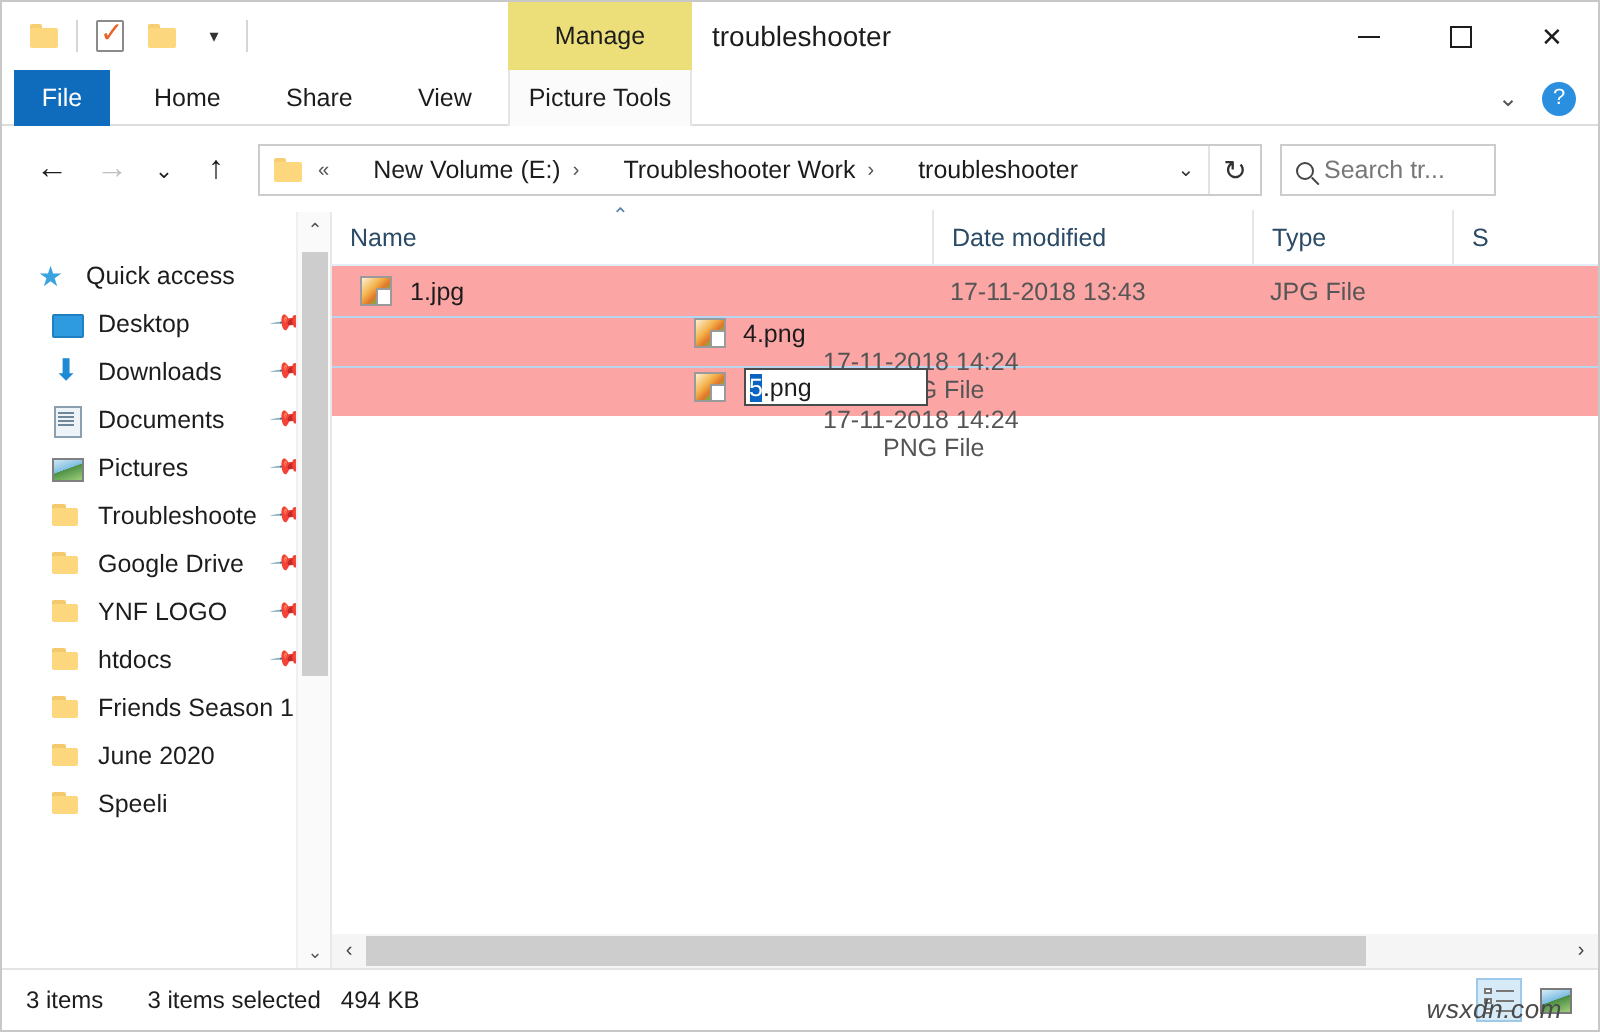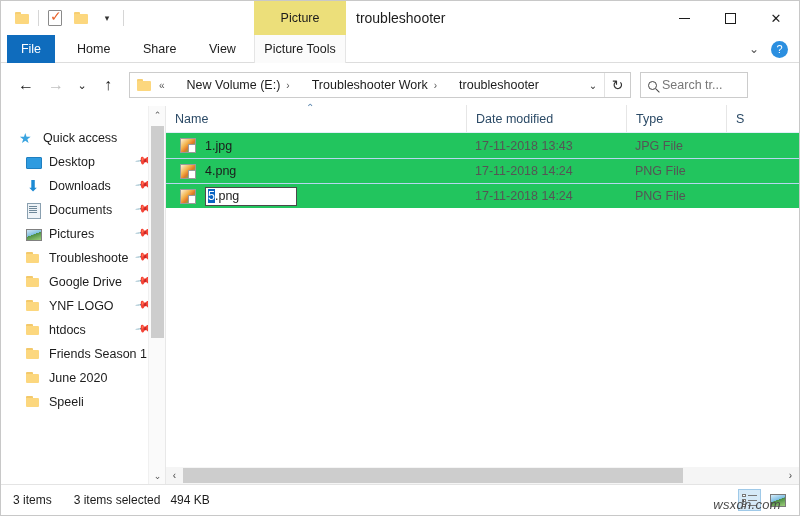--- a/index.html
+++ b/index.html
@@ -242,22 +242,22 @@
   .col-size { width: 60px; }
   .sort-caret {
     position: absolute; left: 140px; top: -3px;
     font-size: 10px; color: #5a86ad;
   }
   .rows { position: absolute; top: 27px; left: 0; right: 0; bottom: 0; }
   .row {
     height: 25px; display: flex; align-items: center;
     font-size: 12.5px; color: #1c1c1c;
   }
-  .row.selected { background: #22c55e; }
-  .row.selected + .row.selected { border-top: 1px solid #b7d6ef; }
+  .row.selected { background: #fca5a5; }
+  .row.selected + .row.selected { border-top: 1px solid #b7d6ef; flex-direction: column; }
   .cell-name {
     width: 300px; display: flex; align-items: center; padding-left: 14px;
   }
   .cell-date { width: 160px; color: #555; padding-left: 9px; }
   .cell-type { width: 100px; color: #555; padding-left: 9px; }
   .cell-size { width: 60px; color: #555; padding-left: 9px; }
   .file-ico {
     width: 16px; height: 15px; margin-right: 9px; flex: none;
     border: 1px solid #9a9a9a; background: #fff; position: relative;
     overflow: hidden;
@@ -351,21 +351,21 @@
       <div class="qat-btn">
           <span class="folder-glyph"></span>
         </div>
       <div class="qat-btn">
           <span class="caret-dn">▾</span>
         </div>
       <div class="qat-sep"></div>
     </div>
 
     <div class="ctx-banner">
-      <span>Picture</span>
+      <span>Manage</span>
     </div>
 
     <div class="win-title">
       <span>troubleshooter</span>
     </div>
 
     <div class="win-buttons">
       <div class="win-btn">
           <span class="min-glyph"></span>
         </div>

